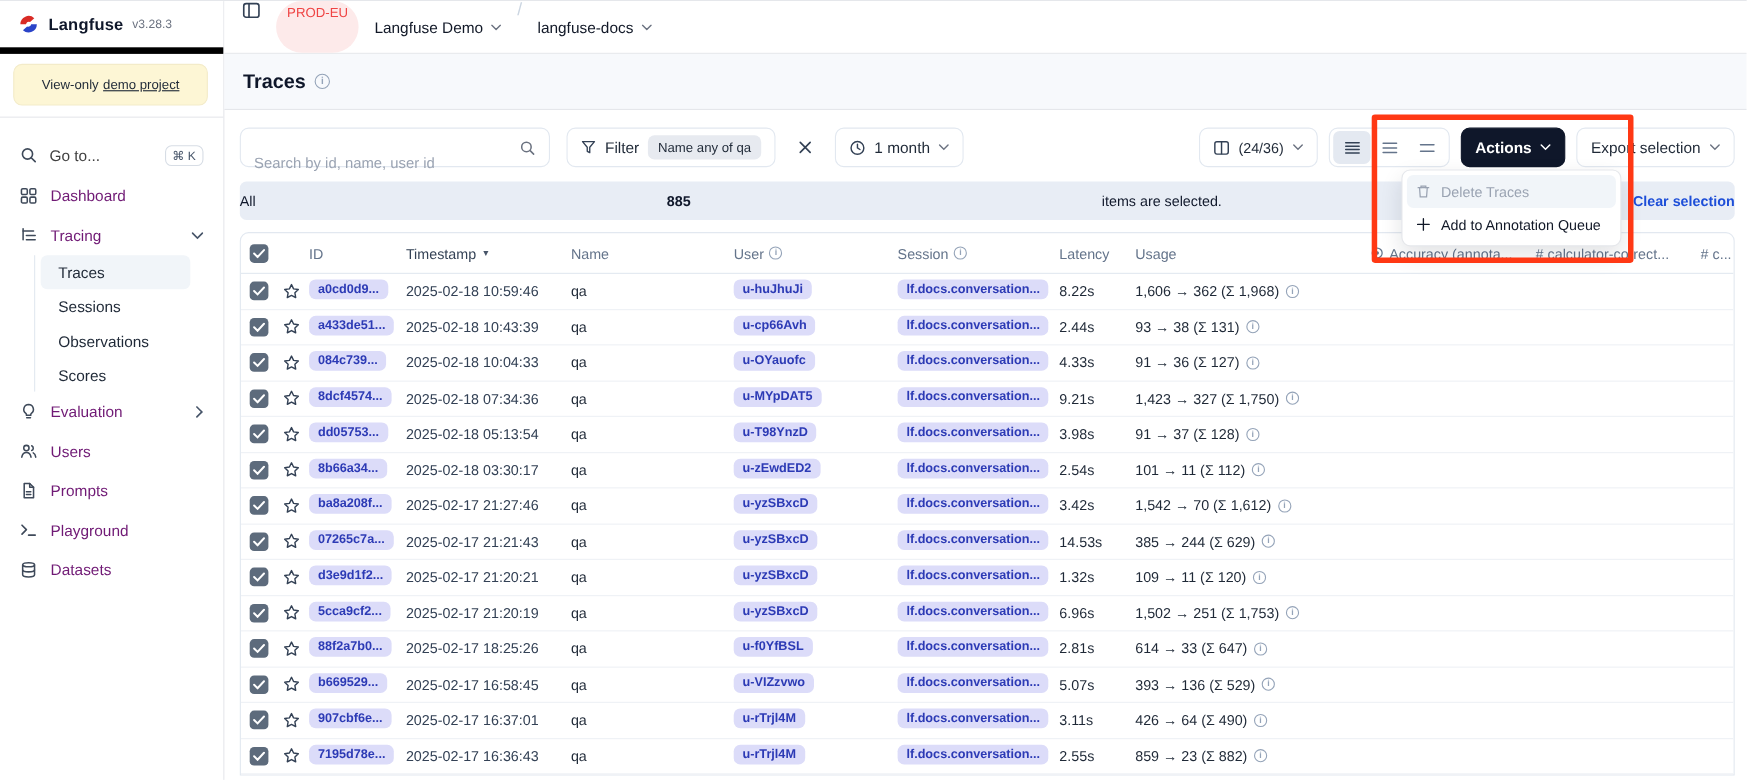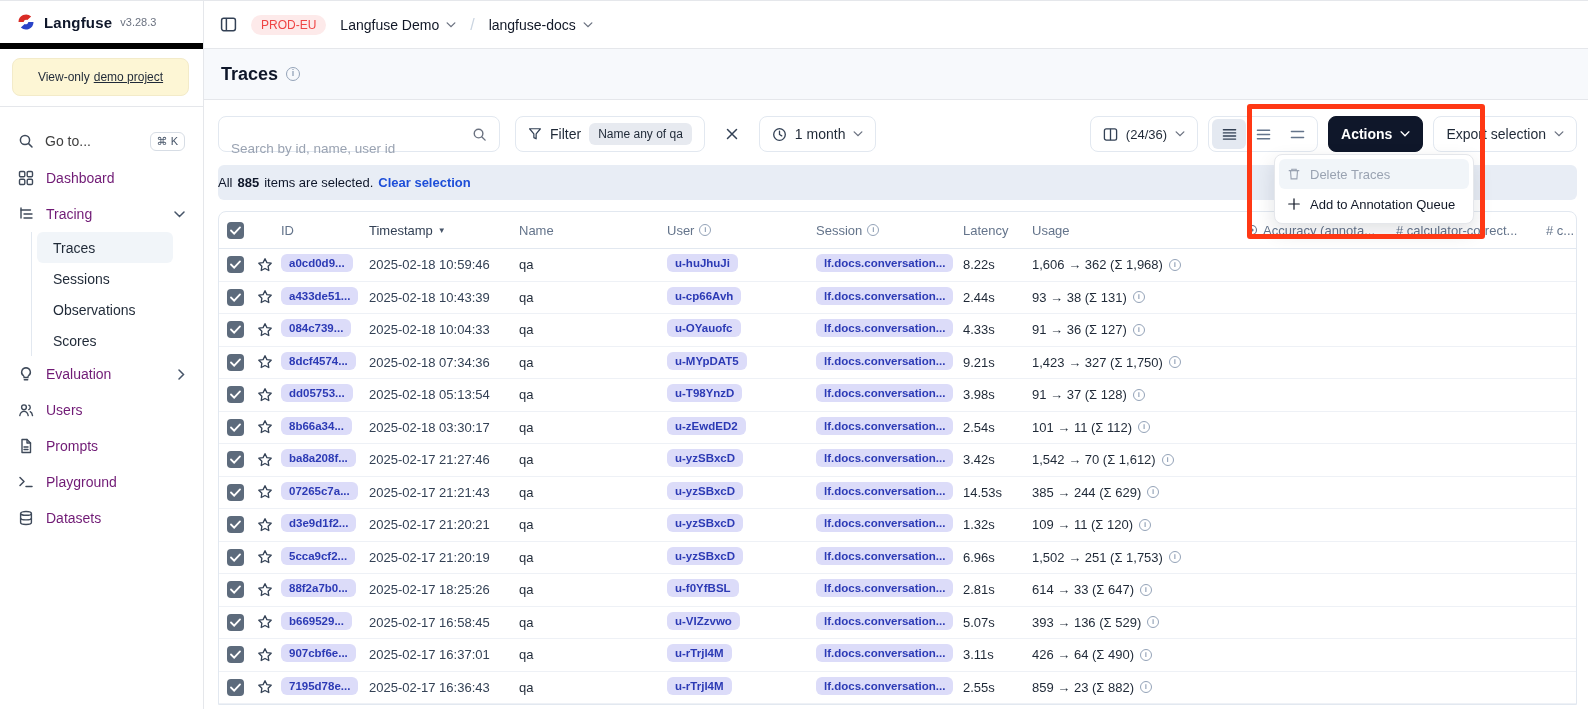--- a/index.html
+++ b/index.html
@@ -25,21 +25,21 @@
   .kbd { margin-left:auto; font-size:11px; color:#475569; border:1px solid #d7dde5; border-radius:6px; padding:2px 6px; background:#fff; white-space:nowrap; }
   .nav { position:absolute; left:8px; right:8px; top:159px; }
   .nav-item { height:36px; display:flex; align-items:center; gap:11px; padding:0 10px; color:#701a75; border-radius:6px; cursor:pointer; }
   .nav-item .chev { margin-left:auto; color:#475569; }
   .nav-children { margin-left:23px; border-left:1px solid #e2e8f0; }
   .nav-child { height:31px; display:flex; align-items:center; margin-left:5px; padding-left:16px; border-radius:6px; color:#1f2937; cursor:pointer; }
   .nav-child.active { background:#f1f5f9; font-weight:500; width:136px; }
   .nav-ic { width:17px; color:#3f4a5a; }
 
   
-  .topbar { position:absolute; left:204px; right:0; top:0; height:48px; background:#fff; border-bottom:1px solid #e5e7eb; display:flex; align-items:center; gap:14px; padding:0 16px; }
+  .topbar { position:absolute; left:204px; right:0; top:0; height:48px; background:#fff; border-bottom:1px solid #e5e7eb; display:flex; gap:14px; padding:0 16px; }
   .env-badge { background:#fdeaea; color:#ef4444; font-size:12px; font-weight:500; padding:3px 10px; border-radius:999px; }
   .crumb { display:flex; align-items:center; gap:7px; font-weight:500; font-size:14px; color:#111827; cursor:pointer; }
   .crumb .chev { color:#6b7280; }
   .crumb-sep { color:#cbd5e1; font-size:16px; }
 
   
   .titlebar { position:absolute; left:204px; right:0; top:48px; height:51px; background:#f7f9fc; border-bottom:1px solid #e5e7eb; display:flex; align-items:center; gap:8px; padding-left:17px; }
   .page-title { font-size:18px; font-weight:600; color:#0f172a; }
   .info-i { width:14px; height:14px; border:1.3px solid #94a3b8; border-radius:50%; color:#94a3b8; font-size:9px; line-height:11px; text-align:center; font-weight:600; display:inline-block; flex:none; }
   .info-i.sm { width:12px; height:12px; font-size:8px; line-height:9.5px; }
@@ -55,21 +55,21 @@
   .right-cluster { margin-left:auto; display:flex; align-items:center; gap:10px; }
   .toggle-group { height:36px; border:1px solid #e2e8f0; border-radius:8px; display:flex; align-items:center; padding:0 3px; }
   .toggle-seg { width:34px; height:30px; display:flex; align-items:center; justify-content:center; border-radius:6px; color:#475569; cursor:pointer; }
   .toggle-seg.selected { background:#e4e9f1; }
   .btn-dark { background:#0f172a; border-color:#0f172a; color:#fff; font-weight:600; border-radius:8px; }
   .chev { color:#6b7280; flex:none; }
   .btn-dark .chev { color:#fff; }
   .muted-ic { color:#475569; flex:none; }
 
   
-  .sel-banner { position:absolute; left:218px; right:11px; top:164px; height:35px; background:#e8edf5; border-radius:6px; display:flex; align-items:center; justify-content:flex-start; gap:5px; font-size:13px; color:#0f172a; }
+  .sel-banner { position:absolute; left:218px; right:11px; top:164px; height:35px; background:#e8edf5; border-radius:6px; display:flex; align-items:center; justify-content:space-between; gap:5px; font-size:13px; color:#0f172a; }
   .sel-banner b { font-weight:700; }
   .sel-clear { color:#1d4ed8; font-weight:600; text-decoration:none; cursor:pointer; }
 
   
   .table { position:absolute; left:218px; right:11px; top:210px; height:494px; border:1px solid #e2e8f0; border-radius:8px 8px 0 0; background:#fff; overflow:hidden; }
   .t-row { display:flex; align-items:center; padding-left:8px; }
   .t-head { height:37px; border-bottom:1px solid #e2e8f0; color:#64748b; font-size:13px; font-weight:500; }
   .t-body .t-row { height:32.5px; border-bottom:1px solid #eef1f6; font-size:13px; color:#1f2937; }
   .c-check { width:30px; flex:none; }
   .c-star  { width:24px; flex:none; }

